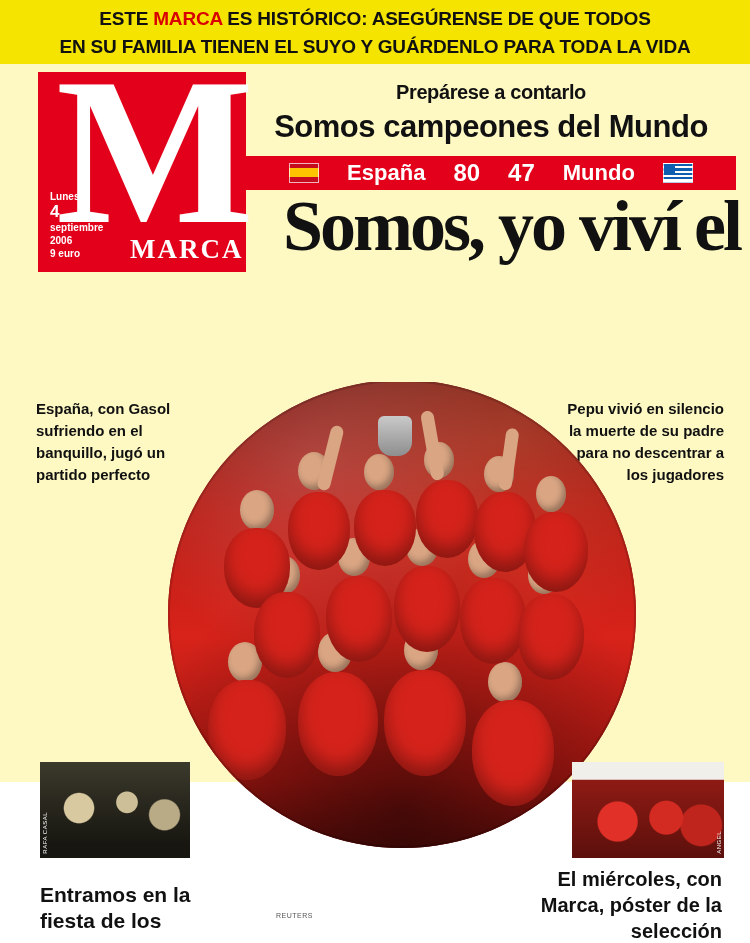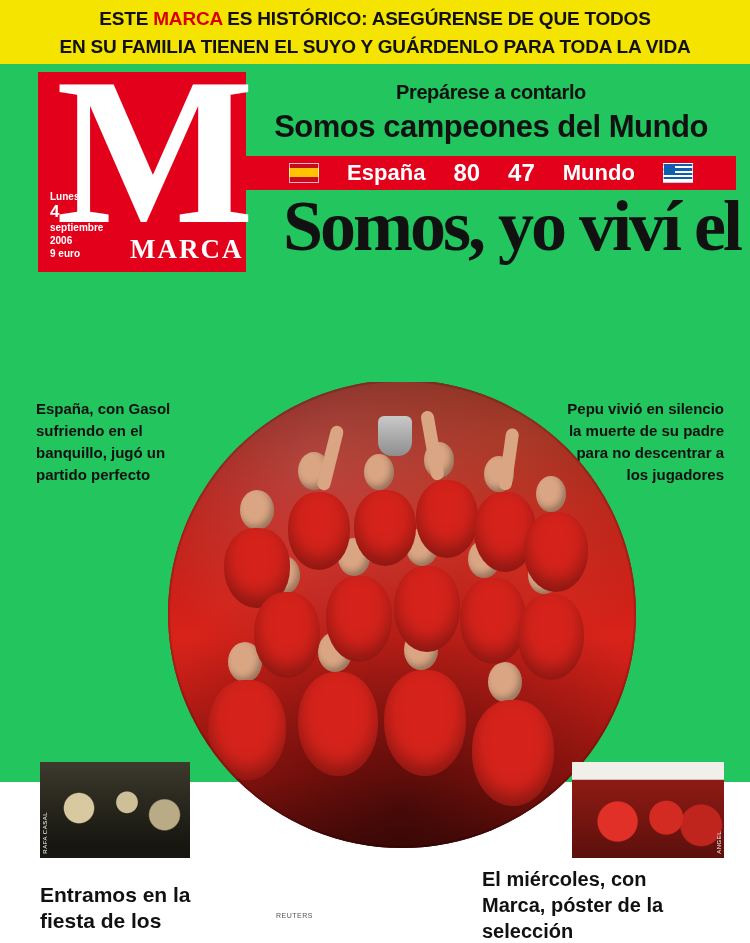--- a/index.html
+++ b/index.html
@@ -5,21 +5,21 @@
   * { box-sizing: border-box; margin: 0; padding: 0; }
   html, body {
     width: 750px; height: 943px;
     background: #ffffff;
     font-family: "Liberation Sans", sans-serif;
     overflow: hidden;
   }
   .page {
     position: relative;
     width: 750px; height: 782px;
-    background: #22c55e;
+    background: #fef9c3;
   }
 
   
   .banner {
     position: absolute; left: 0; top: 0;
     width: 750px; height: 64px;
     background: #f5e400;
     display: flex; flex-direction: column;
     align-items: center; justify-content: center;
     padding-top: 2px;
@@ -269,27 +269,27 @@
   .foot-left {
     position: absolute; left: 40px; top: 500px;
     width: 210px;
     font-weight: bold;
     font-size: 21px;
     line-height: 26px;
     color: #111;
     text-align: left;
   }
   .foot-right {
-    position: absolute; right: 38px; top: 484px;
+    position: absolute; right: 28px; top: 484px;
     width: 230px;
     font-weight: bold;
     font-size: 20px;
     line-height: 26px;
     color: #111;
-    text-align: left;
+    text-align: right;
   }
 </style>
 </head>
 <body>
 
 <div class="page">
 
   <div class="banner">
     <div class="banner-line">
       <span>ESTE </span><span class="red">MARCA</span><span> ES HISTÓRICO</span><span>: ASEGÚRENSE DE QUE TODOS</span>

